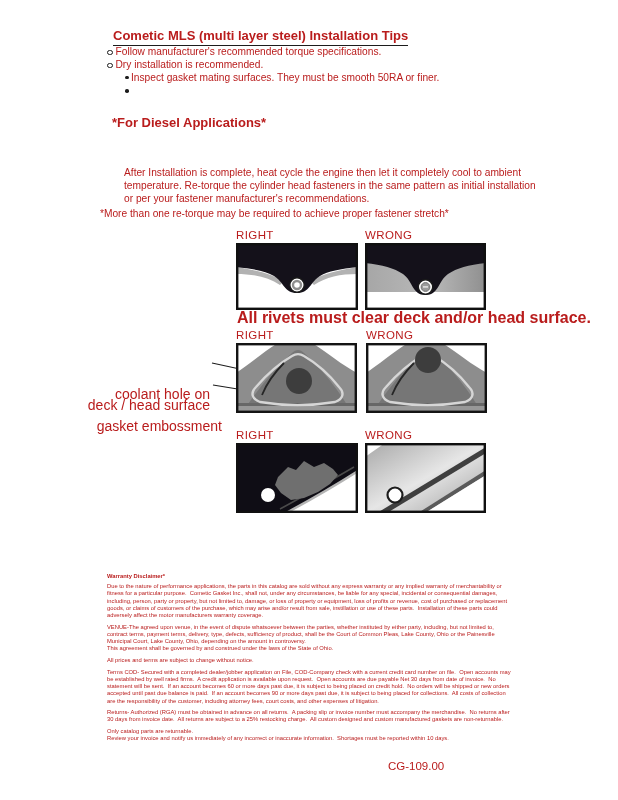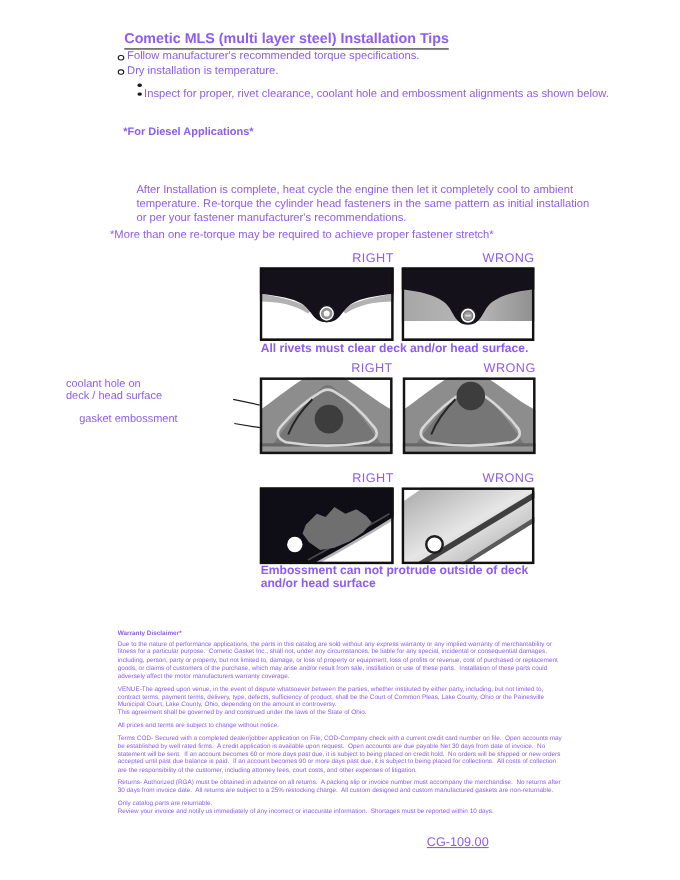--- a/index.html
+++ b/index.html
@@ -1,58 +1,58 @@
 <!DOCTYPE html>
 <html><head>
 <meta charset="utf-8">
 <style>
   html,body{margin:0;padding:0;background:#ffffff;}
   .page{position:relative;width:618px;height:799px;background:#ffffff;overflow:hidden;
-        font-family:"Liberation Sans","DejaVu Sans",sans-serif;color:#8b5cf6;}
+        font-family:"Liberation Sans","DejaVu Sans",sans-serif;color:#b91c1c;}
   .abs{position:absolute;}
   .pre{white-space:pre;}
   .title{font-size:13px;font-weight:bold;border-bottom:1.5px solid #1c1c1c;padding-bottom:2px;display:inline-block;}
   .body-text{font-size:10.2px;line-height:13.2px;}
   .bullet-row{display:flex;align-items:flex-start;}
   .marker-o{flex:0 0 auto;width:3.5px;height:3.5px;border:1px solid #1c1c1c;border-radius:50%;margin:4.5px 3px 0 0;}
   .sub{padding-left:18px;}
   .marker-dot{flex:0 0 auto;width:3.5px;height:3.5px;background:#1c1c1c;border-radius:50%;margin:4.5px 2.5px 0 0;}
-  .h2{font-size:10px;font-weight:bold;}
-  .diag-label{font-size:11.5px;letter-spacing:0.4px;text-align:right;}
-  .caption{font-size:11px;font-weight:bold;line-height:11.5px;}
-  .ann{font-size:10px;line-height:10.5px;}
+  .h2{font-size:13px;font-weight:bold;}
+  .diag-label{font-size:11.5px;letter-spacing:0.4px;text-align:left;}
+  .caption{font-size:16px;font-weight:bold;line-height:11.5px;}
+  .ann{font-size:14px;line-height:10.5px;text-align:right;margin-top:44px;}
   .small{font-size:5.8px;line-height:7.2px;}
   .small p{margin:0 0 4.5px 0;}
   .small .dhead{font-weight:bold;margin-bottom:3px;}
-  .pagenum{font-size:11.5px;text-decoration:underline;}
+  .pagenum{font-size:11.5px;}
 </style>
 </head>
 <body>
 
 <div class="page">
 
   <div class="abs" style="left:113px;top:26px;">
     <span class="title">Cometic MLS (multi layer steel) Installation Tips</span>
   </div>
 
   <div class="abs body-text" style="left:107px;top:45px;width:500px;text-align:right;">
     <div class="bullet-row">
       <span class="marker-o"></span>
       <span>Follow manufacturer's recommended torque specifications.</span>
     </div>
     <div class="bullet-row">
       <span class="marker-o"></span>
-      <span>Dry installation is temperature.</span>
+      <span>Dry installation is recommended.</span>
     </div>
     <div class="bullet-row sub">
       <span class="marker-dot"></span>
+      <span>Inspect gasket mating surfaces.  They must be smooth 50RA or finer.</span>
     </div>
     <div class="bullet-row sub">
       <span class="marker-dot"></span>
-      <span>Inspect for proper, rivet clearance, coolant hole and embossment alignments as shown below.</span>
     </div>
   </div>
 
   <div class="abs h2" style="left:112px;top:115px;">*For Diesel Applications*</div>
   <div class="abs body-text pre" style="left:124px;top:166px;">After Installation is complete, heat cycle the engine then let it completely cool to ambient
 temperature. Re-torque the cylinder head fasteners in the same pattern as initial installation
 or per your fastener manufacturer's recommendations.</div>
   <div class="abs body-text" style="left:100px;top:207px;">*More than one re-torque may be required to achieve proper fastener stretch*</div>
 
   <div class="abs diag-label" style="left:236px;top:229px;width:122px;">RIGHT</div>
@@ -150,22 +150,20 @@
     </defs>
     <rect width="121" height="70" fill="url(#gband)"></rect>
     <polygon points="0,0 20,0 0,14" fill="#ffffff"></polygon>
     <polygon points="121,4 121,10 22,70 12,70" fill="#3f3f3f"></polygon>
     <polygon points="121,27 121,32 60,70 53,70" fill="#5a5a5a"></polygon>
     <polygon points="60,70 121,32 121,70" fill="#ffffff"></polygon>
     <circle cx="30" cy="52" r="7.5" fill="#ffffff" stroke="#1d1d1d" stroke-width="2.2"></circle>
     <rect x="1.2" y="1.2" width="118.6" height="67.6" fill="none" stroke="#101010" stroke-width="2.4"></rect>
   </svg>
 
-  <div class="abs caption pre" style="left:237px;top:514px;">Embossment can not protrude outside of deck
-and/or head surface</div>
 
   <div class="abs small" style="left:107px;top:573px;width:485px;">
     <p class="dhead">Warranty Disclaimer*</p>
     <p class="pre">Due to the nature of performance applications, the parts in this catalog are sold without any express warranty or any implied warranty of merchantability or
 fitness for a particular purpose.  Cometic Gasket Inc., shall not, under any circumstances, be liable for any special, incidental or consequential damages,
 including, person, party or property, but not limited to, damage, or loss of property or equipment, loss of profits or revenue, cost of purchased or replacement
 goods, or claims of customers of the purchase, which may arise and/or result from sale, instillation or use of these parts.  Installation of these parts could
 adversely affect the motor manufacturers warranty coverage.</p>
     <p class="pre">VENUE-The agreed upon venue, in the event of dispute whatsoever between the parties, whether instituted by either party, including, but not limited to,
 contract terms, payment terms, delivery, type, defects, sufficiency of product, shall be the Court of Common Pleas, Lake County, Ohio or the Painesville

